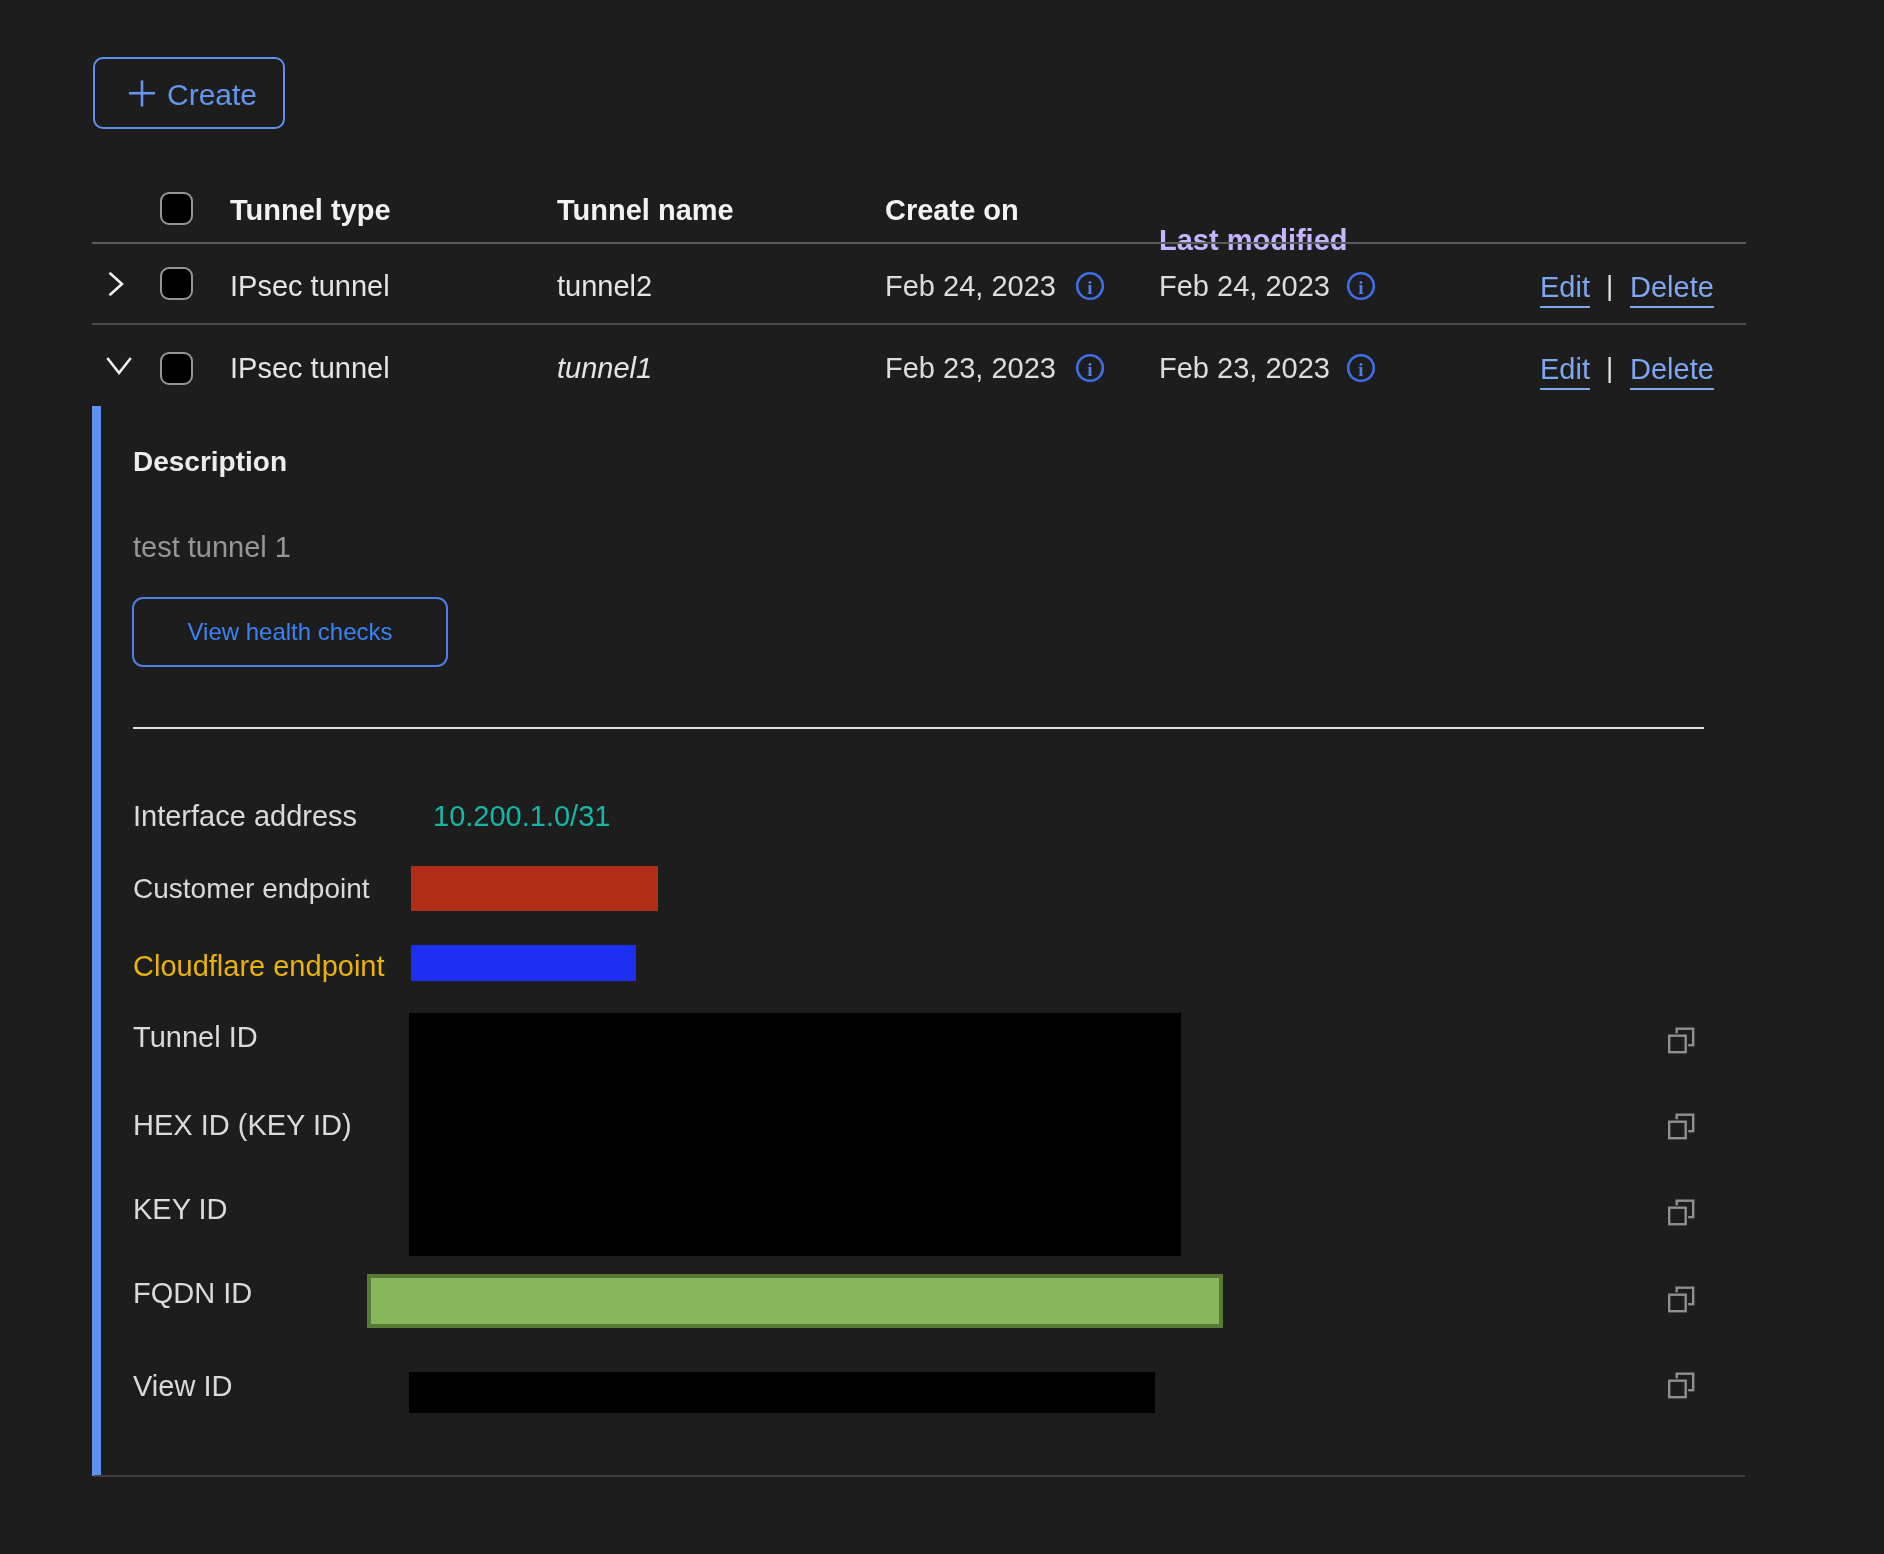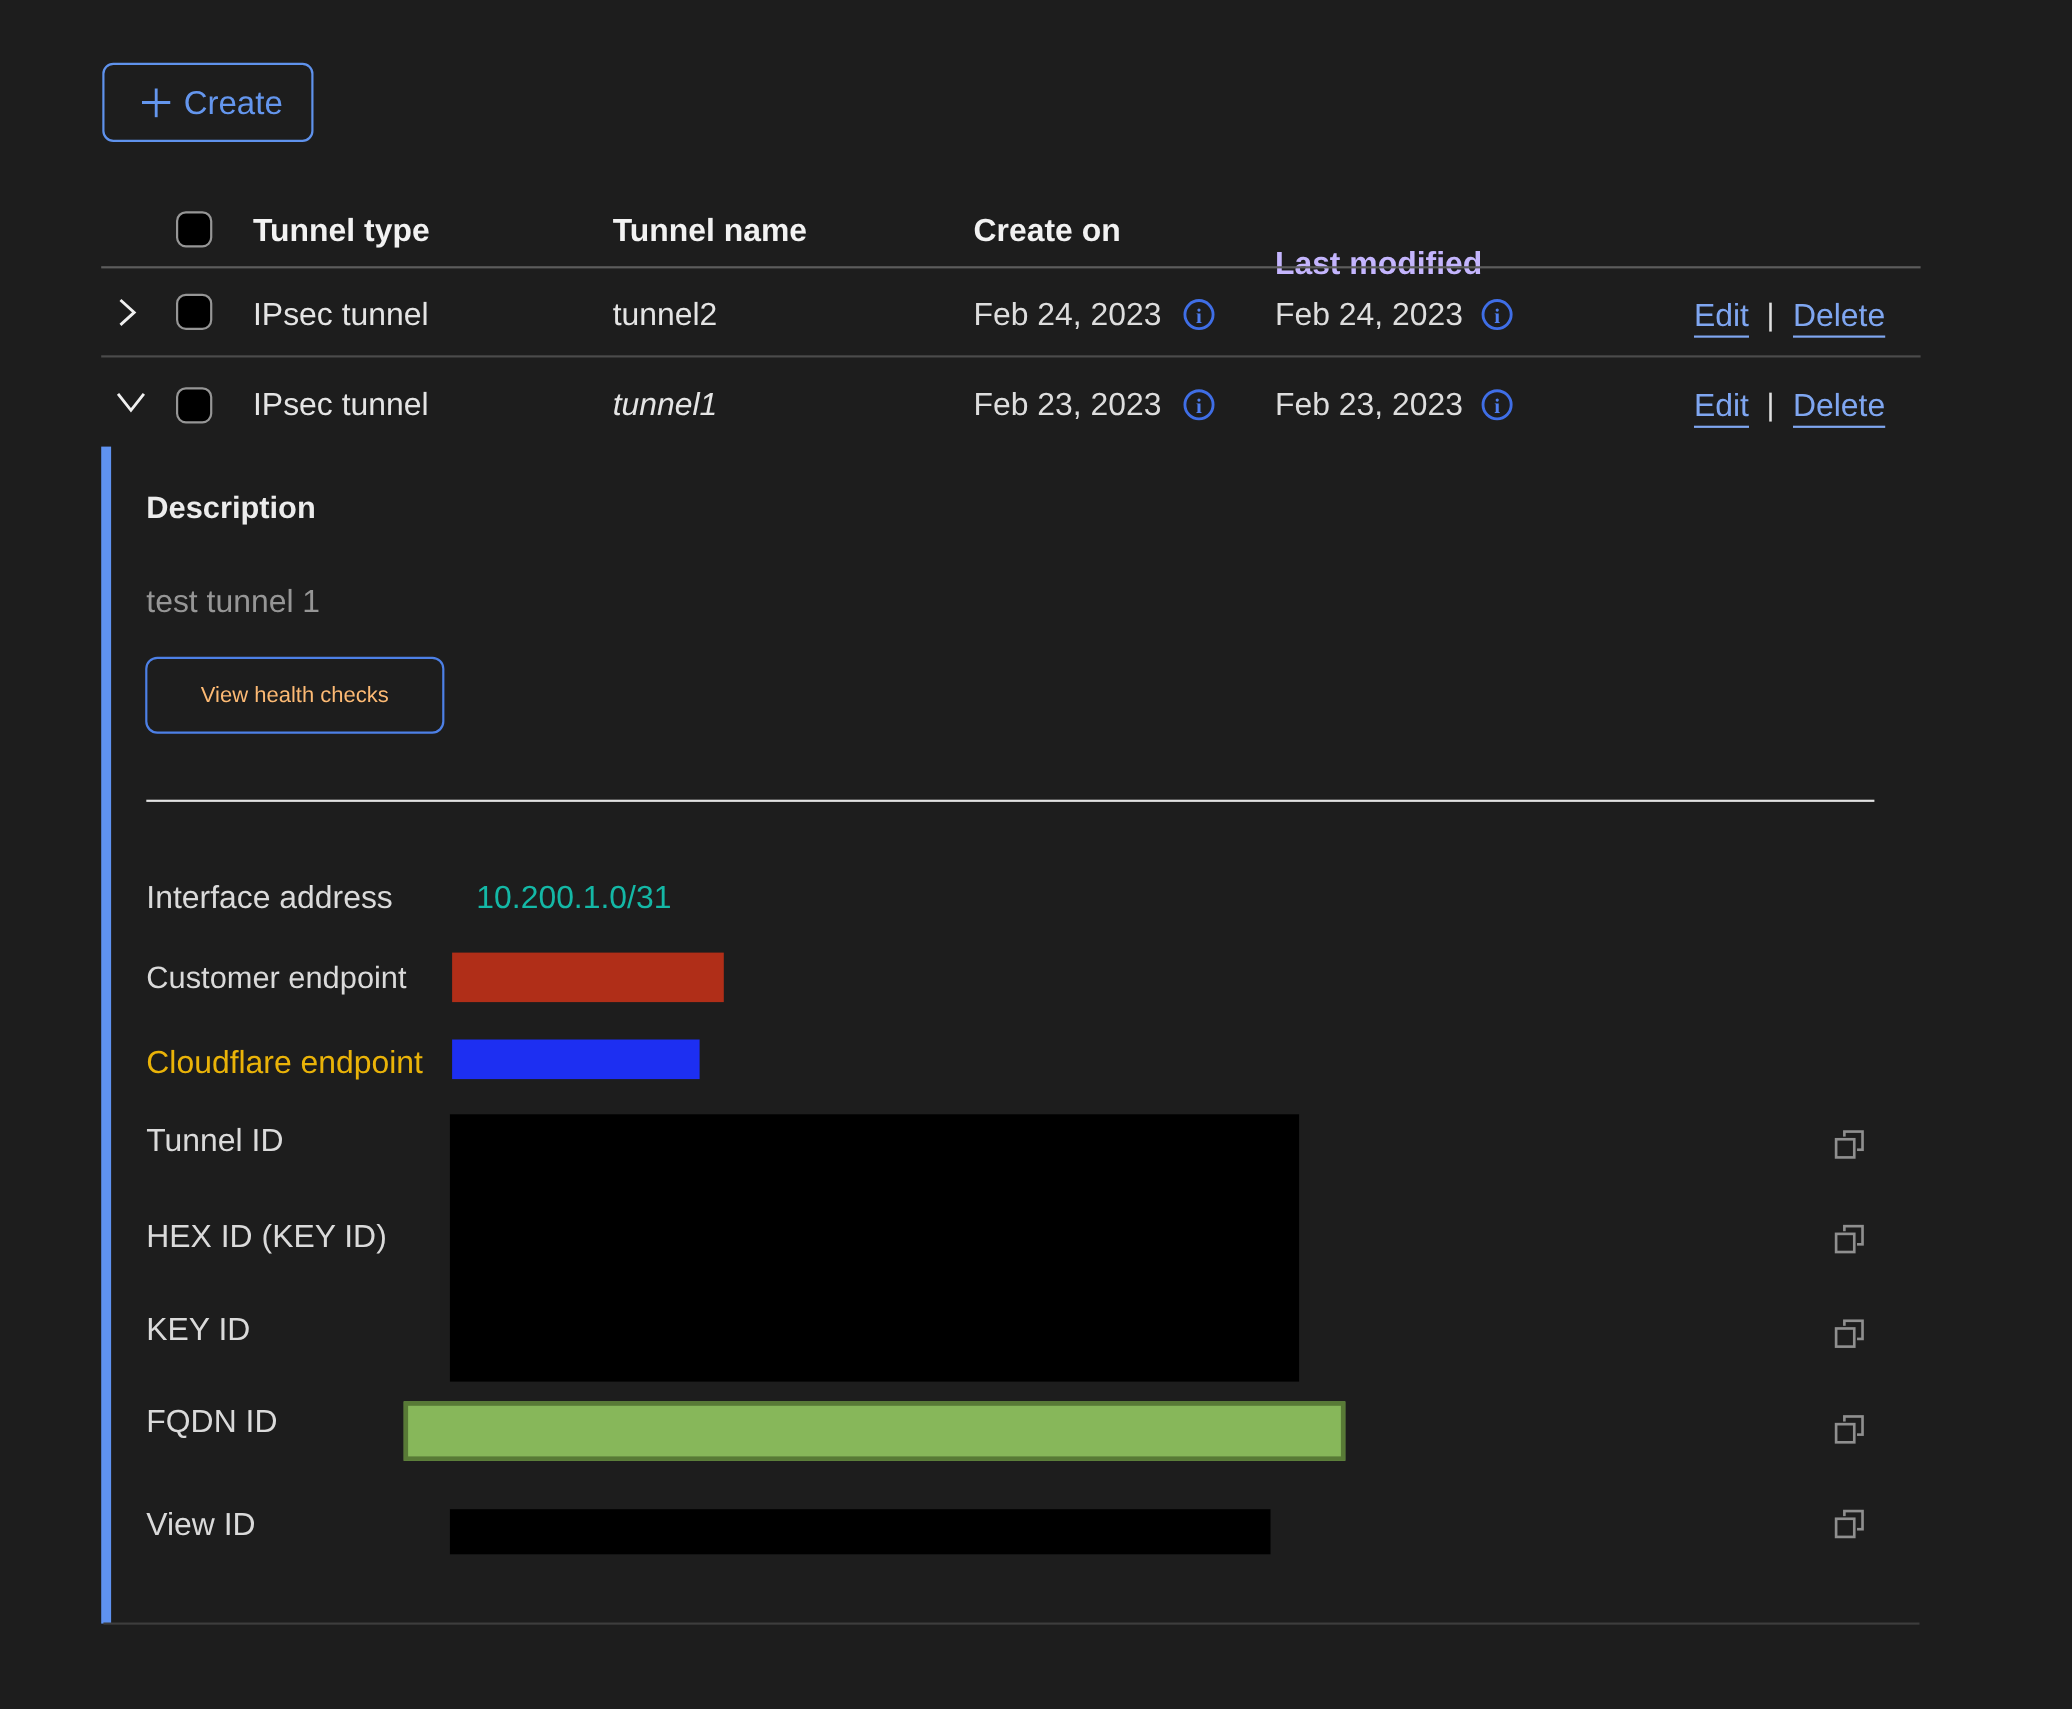--- a/index.html
+++ b/index.html
@@ -66,21 +66,21 @@
 </svg>
 <div class="txt link" style="left:1540px; top:355px;">Edit</div>
 <div class="txt" style="left:1606px; top:354px; font-size:28px; color:#e0e0e0;">|</div>
 <div class="txt link" style="left:1630px; top:355px;">Delete</div>
 
 <div class="abs" style="left:92px; top:406px; width:9px; height:1070px; background:#5f92f0;"></div>
 
 <div class="txt" style="left:133px; top:448px; font-size:28px; font-weight:700; color:#ececec;">Description</div>
 <div class="txt" style="left:133px; top:533px; font-size:29px; color:#969696;">test tunnel 1</div>
 
-<div class="abs" style="left:132px; top:597px; width:272px; height:70px; border:2.5px solid #4d80e6; border-radius:11px; color:#fdba74; display:flex; align-items:center; justify-content:center; font-size:20px;">View health checks</div>
+<div class="abs" style="left:132px; top:597px; width:316px; height:70px; border:2.5px solid #4d80e6; border-radius:11px; color:#3b82f6; display:flex; align-items:center; justify-content:center; font-size:24px;">View health checks</div>
 
 <div class="hline" style="left:133px; top:727px; width:1571px; height:2px; background:#e2e2e2;"></div>
 
 <div class="txt" style="left:133px; top:802px; font-size:29px; color:#dadada;">Interface address</div>
 <div class="txt" style="left:433px; top:802px; font-size:29px; color:#14b8a6;">10.200.1.0/31</div>
 
 <div class="txt" style="left:133px; top:875px; font-size:28px; color:#dadada;">Customer endpoint</div>
 <div class="abs" style="left:411px; top:866px; width:247px; height:45px; background:#b02e18;"></div>
 
 <div class="txt" style="left:133px; top:952px; font-size:29px; color:#eab308;">Cloudflare endpoint</div>

